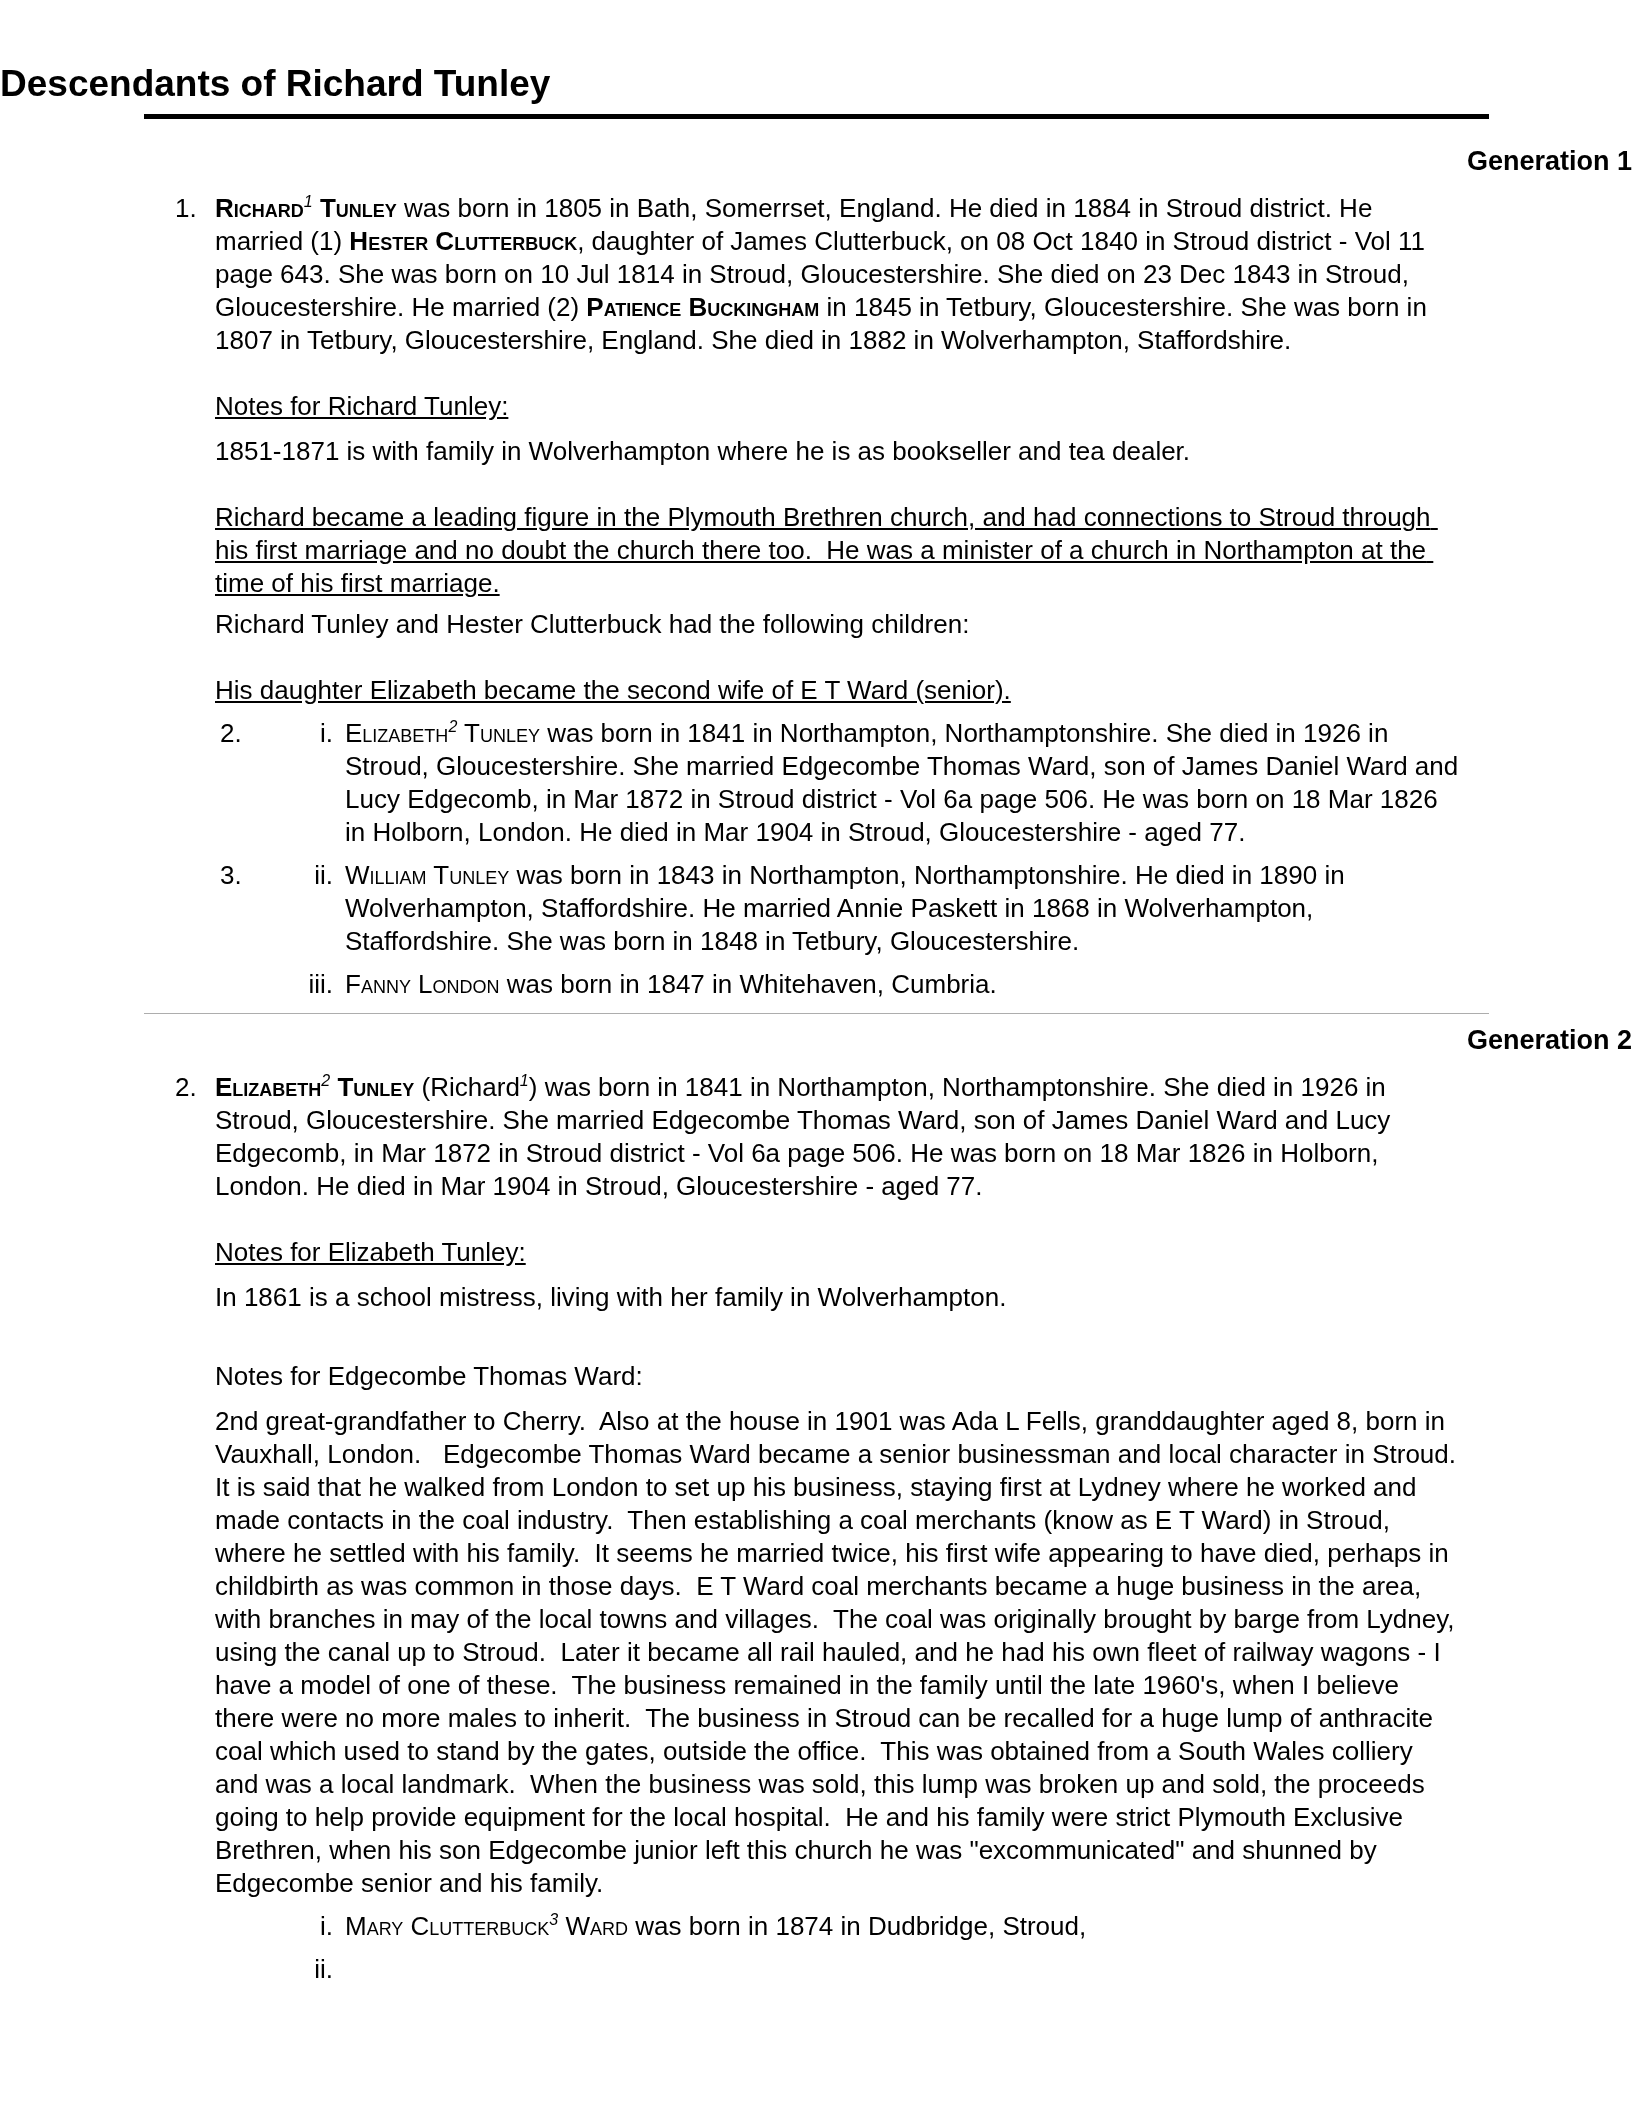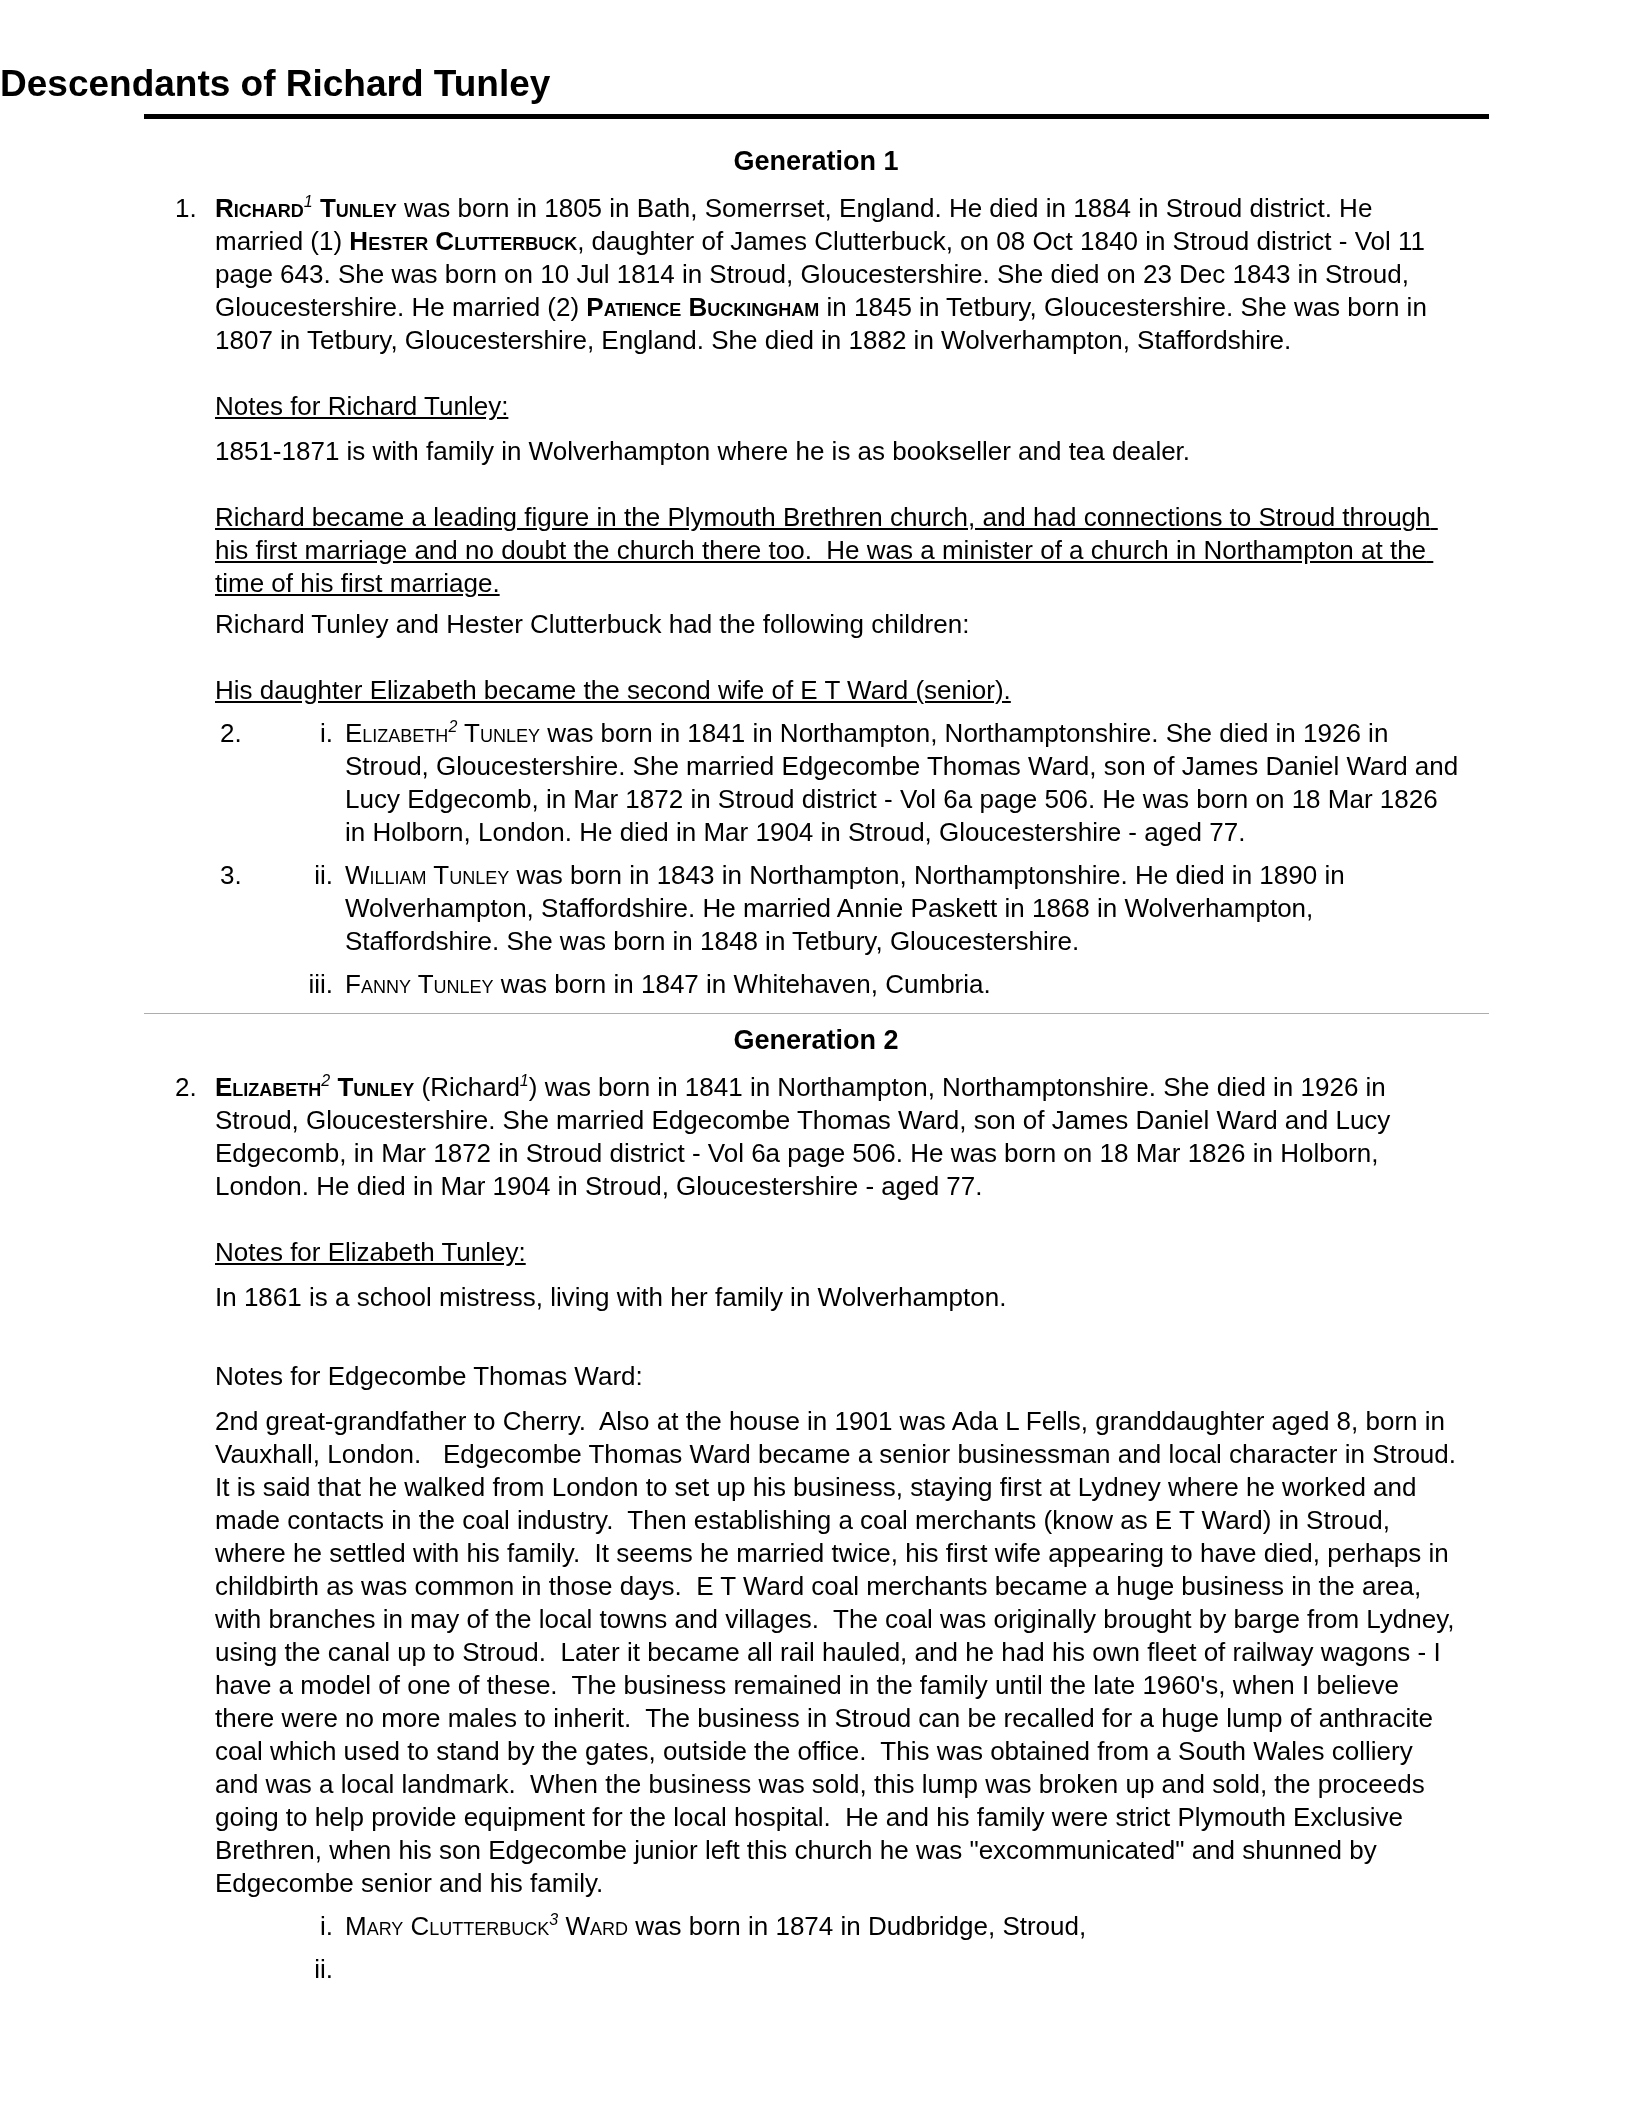--- a/index.html
+++ b/index.html
@@ -18,21 +18,21 @@
     font-size: 37px;
     line-height: 44px;
     font-weight: bold;
   }
   .title-rule {
     height: 5px;
     background: #000000;
     margin: 8px 143px 0 144px;
   }
   .gen-heading {
-    text-align: center;
+    text-align: right;
     font-weight: bold;
     font-size: 27px;
     line-height: 33px;
   }
   .gen-heading.g1 { margin-top: 26px; }
   .gen-heading.g2 { margin-top: 10px; }
   .person { display: flex; margin: 14px 170px 0 175px; }
   .person-num { flex: 0 0 40px; }
   .person-text { flex: 1; white-space: pre-wrap; }
   .block {
@@ -95,21 +95,21 @@
   <div class="child">
     <div class="child-num">3.</div>
     <div class="child-roman">ii.</div>
     <div class="child-text"><span class="r-sc">William Tunley</span><span> was born in 1843 in Northampton, Northamptonshire. He died in 1890 in Wolverhampton, Staffordshire. He married Annie Paskett in 1868 in Wolverhampton, Staffordshire. She was born in 1848 in Tetbury, Gloucestershire.</span></div>
   </div>
 
 
   <div class="child">
     <div class="child-num"></div>
     <div class="child-roman">iii.</div>
-    <div class="child-text"><span class="r-sc">Fanny Tunley</span><span> was born in 1847 in Whitehaven, Cumbria.</span></div>
+    <div class="child-text"><span class="r-sc">Fanny London</span><span> was born in 1847 in Whitehaven, Cumbria.</span></div>
   </div>
 
   <div class="divider"></div>
 
   <div class="gen-heading g2">Generation 2</div>
 
   <div class="person">
     <div class="person-num">2.</div>
     <div class="person-text"><span class="r-bsc">Elizabeth</span><span class="r-sup">2</span><span class="r-bsc"> Tunley</span><span> (Richard</span><span class="r-sup">1</span><span>) was born in 1841 in Northampton, Northamptonshire. She died in 1926 in Stroud, Gloucestershire. She married Edgecombe Thomas Ward, son of James Daniel Ward and Lucy Edgecomb, in Mar 1872 in Stroud district - Vol 6a page 506. He was born on 18 Mar 1826 in Holborn, London. He died in Mar 1904 in Stroud, Gloucestershire - aged 77.</span></div>
   </div>

